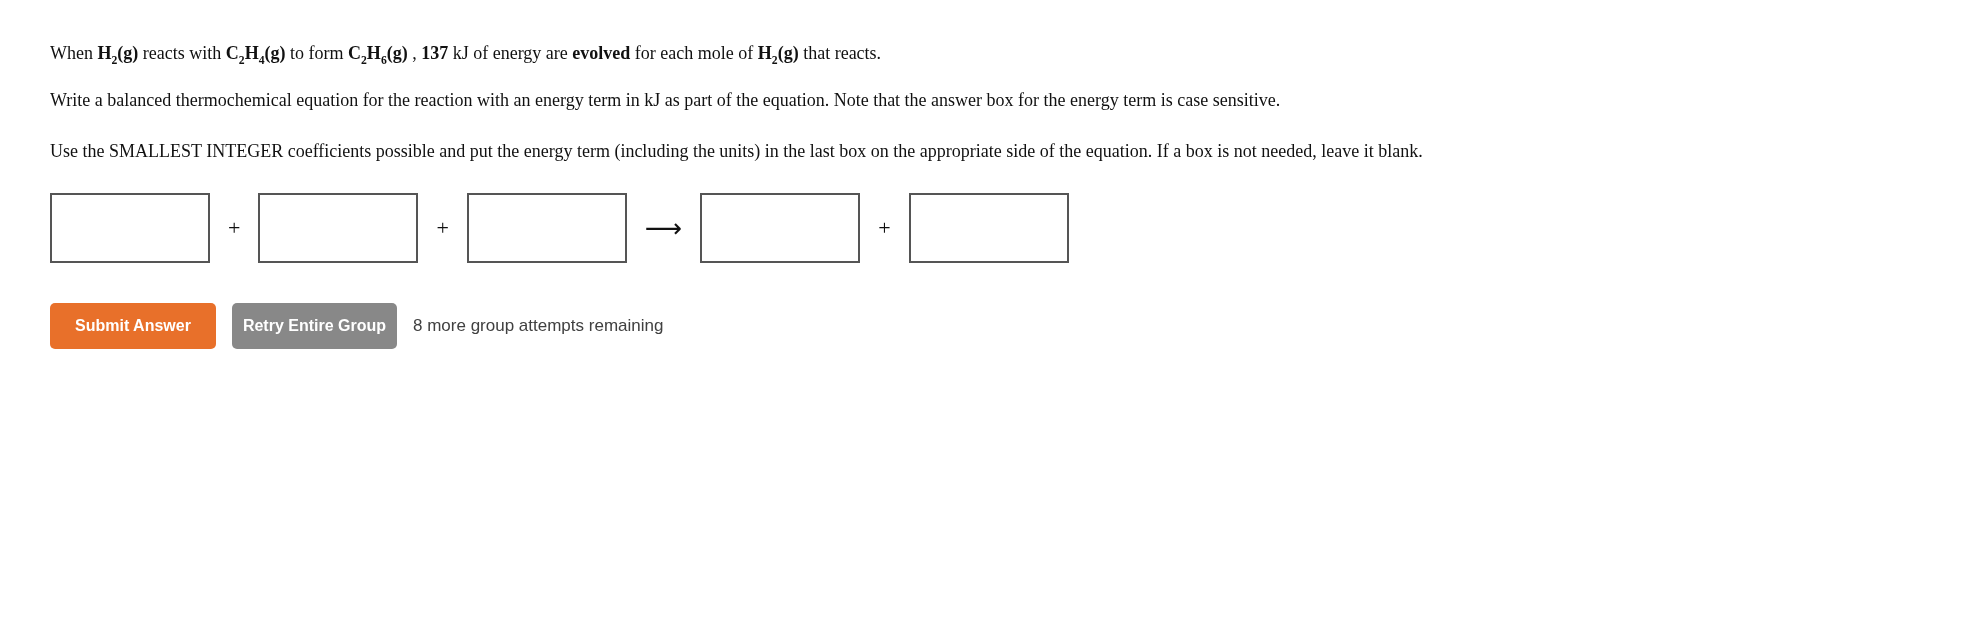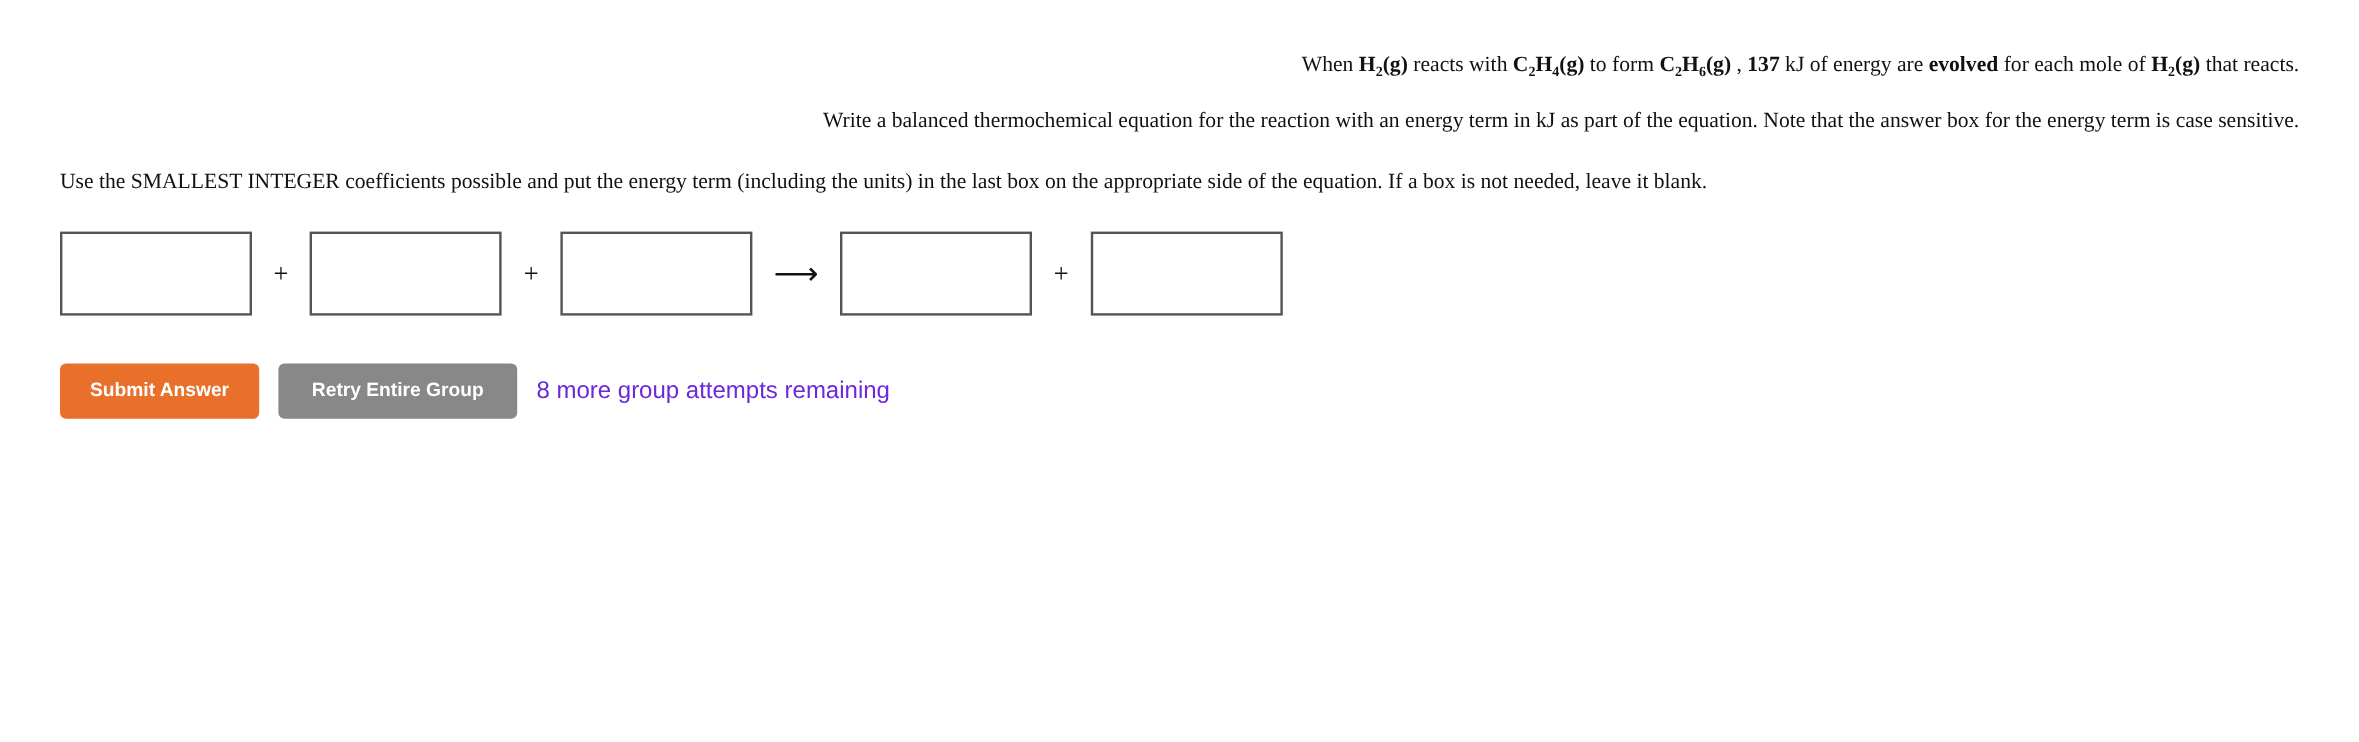--- a/index.html
+++ b/index.html
@@ -18,21 +18,20 @@
       min-height: 618px;
     }
 
     .problem-text {
       margin-bottom: 24px;
       line-height: 1.5;
     }
 
     .problem-text p {
       margin-bottom: 18px;
-      text-align: right;
     }
 
     .bold-instruction {
       font-weight: normal;
       line-height: 1.5;
       margin-bottom: 28px;
     }
 
     sub {
       font-size: 0.65em;
@@ -83,31 +82,31 @@
       font-weight: bold;
       border-radius: 5px;
       cursor: pointer;
       font-family: Arial, sans-serif;
     }
 
     .btn-retry {
       background-color: #888888;
       color: #ffffff;
       border: none;
-      padding: 14px 28px;
+      padding: 14px 11px;
       font-size: 16px;
       font-weight: bold;
       border-radius: 5px;
       cursor: pointer;
       font-family: Arial, sans-serif;
     }
 
     .attempts-text {
-      font-size: 20px;
-      color: #6d28d9;
+      font-size: 17px;
+      color: #404040;
       font-family: Arial, sans-serif;
     }
   </style>
 </head>
 <body>
 
 <div class="problem-text">
   <p>
     When <strong>H<sub>2</sub>(g)</strong> reacts with <strong>C<sub>2</sub>H<sub>4</sub>(g)</strong> to form <strong>C<sub>2</sub>H<sub>6</sub>(g)</strong> , <strong>137</strong> kJ of energy are <strong>evolved</strong> for each mole of <strong>H<sub>2</sub>(g)</strong> that reacts.
   </p>

